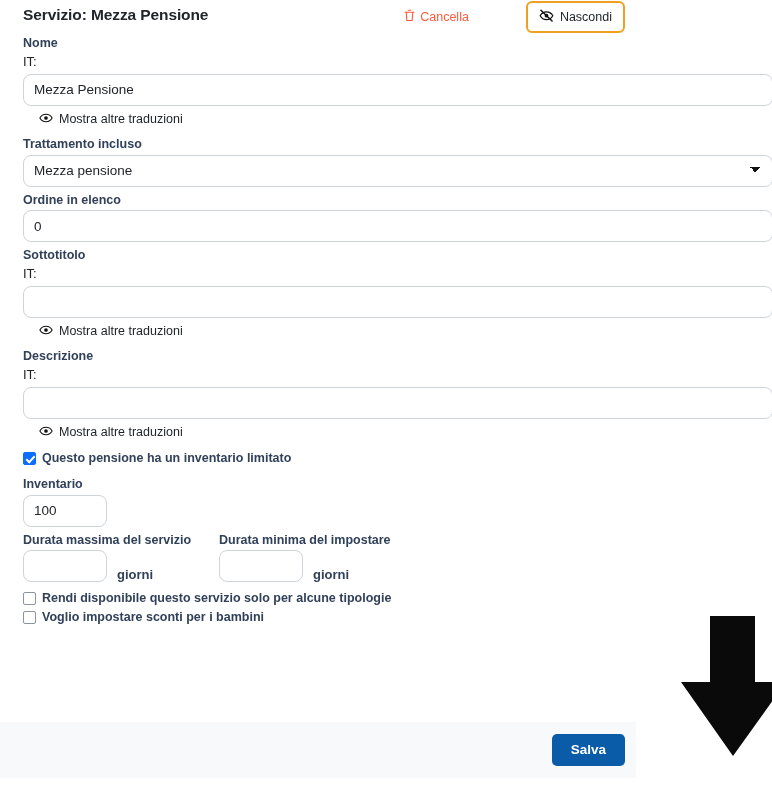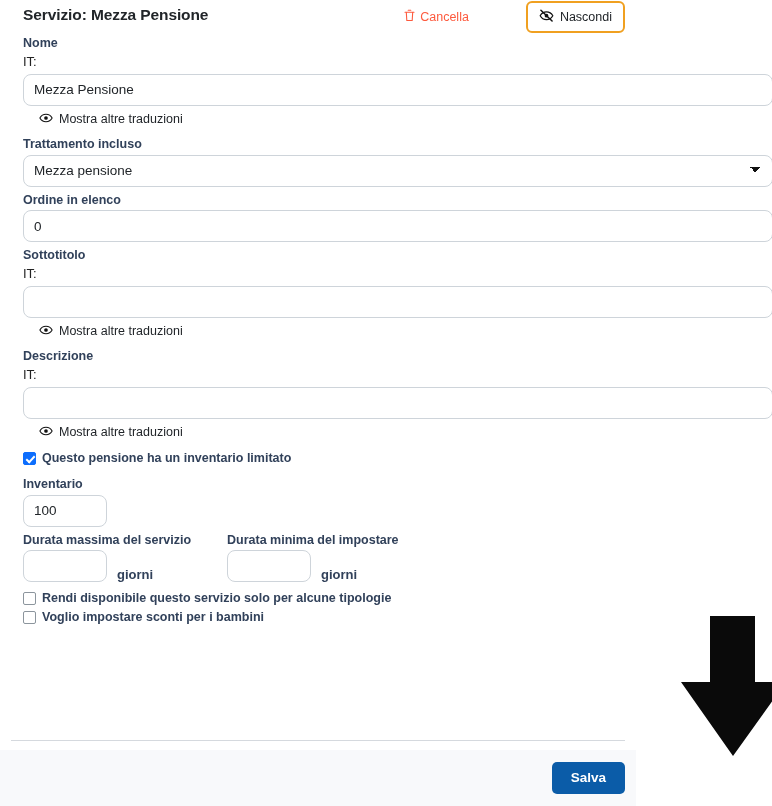--- a/index.html
+++ b/index.html
@@ -179,21 +179,21 @@
   .check-label {
     font-size: 12.5px;
     font-weight: bold;
     color: #31415a;
     cursor: pointer;
   }
 
   
   .duration-row {
     display: flex;
-    gap: 16px;
+    gap: 8px;
   }
   .duration-col { width: 188px; }
   .duration-inline {
     display: flex;
     align-items: flex-end;
     gap: 10px;
   }
   .unit-text {
     font-size: 13px;
     font-weight: bold;
@@ -206,21 +206,21 @@
     left: 11px;
     right: 11px;
     top: 740px;
     height: 1px;
     background: #d5d9de;
   }
   .footer {
     position: absolute;
     left: 0;
     right: 0;
-    top: 750px;
+    top: 722px;
     height: 56px;
     background: #f8f9fb;
     display: flex;
     align-items: center;
     justify-content: flex-end;
     padding-right: 11px;
   }
   .btn-salva {
     background: #0b5ca8;
     color: #ffffff;

